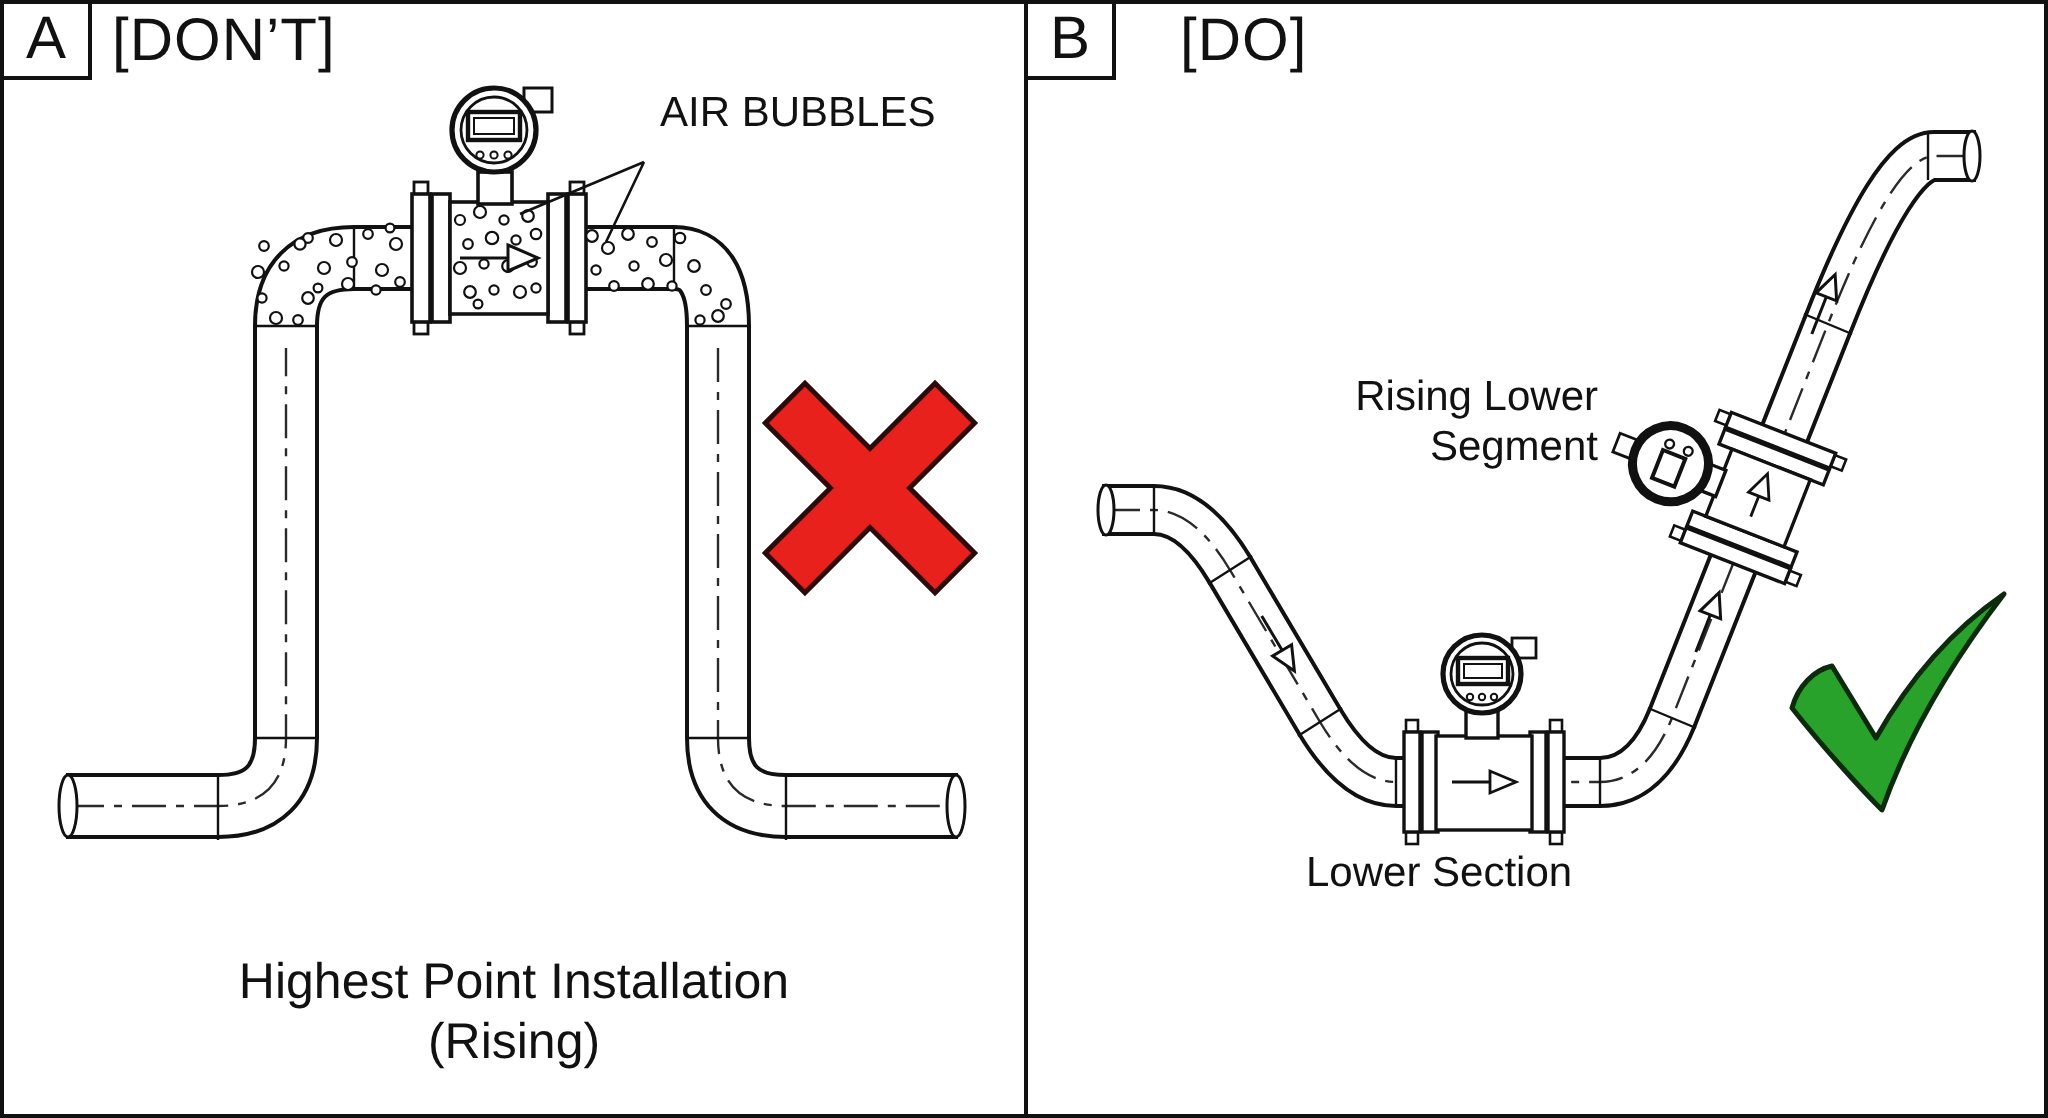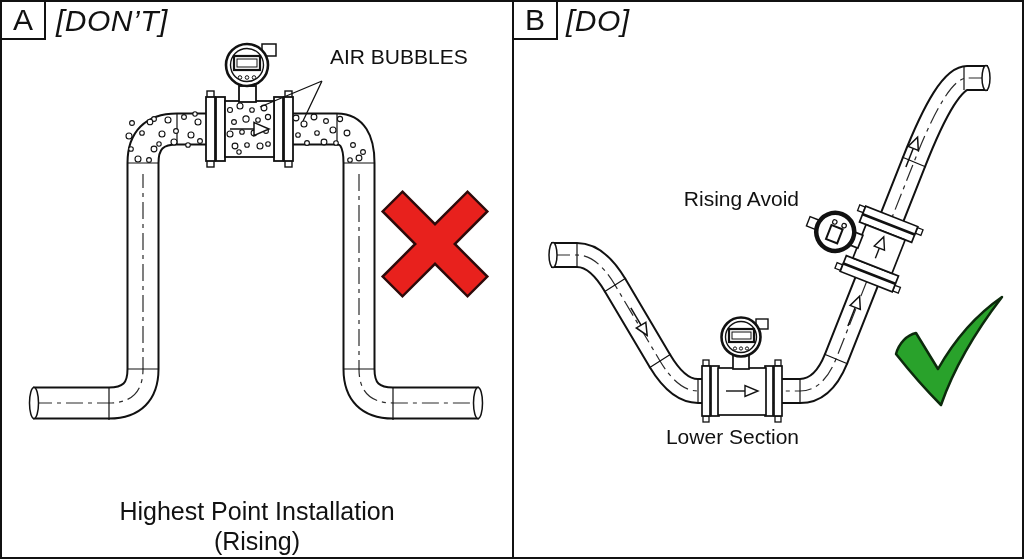--- a/index.html
+++ b/index.html
@@ -8,21 +8,21 @@
     border:2px solid #111;background:#fff;overflow:hidden;
     font-family:"Liberation Sans",sans-serif;color:#111;
   }
   .figure svg{position:absolute;left:0;top:0;}
   .tag-box{
     position:absolute;top:0;width:42px;height:36px;background:#fff;
     border-right:2px solid #111;border-bottom:2px solid #111;
     display:flex;align-items:center;justify-content:center;
     font-size:30px;z-index:3;
   }
-  .mode{position:absolute;top:2px;font-size:30px;z-index:3;letter-spacing:.5px;font-style:italic;}
+  .mode{position:absolute;top:2px;font-size:30px;z-index:3;letter-spacing:.5px;}
   .caption{position:absolute;top:474px;width:508px;text-align:center;
     font-size:25px;line-height:30px;z-index:3;}
   .note{position:absolute;font-size:21px;line-height:25px;z-index:3;}
   .divider{position:absolute;left:510px;top:0;width:2px;height:559px;background:#111;z-index:2;}
 
   
   .pipeA-out{fill:none;stroke:#111;stroke-width:33;}
   .pipeA-in {fill:none;stroke:#fff;stroke-width:29;}
   .pipeB-out{fill:none;stroke:#111;stroke-width:26;}
   .pipeB-in {fill:none;stroke:#fff;stroke-width:22;}
@@ -203,33 +203,34 @@
   </svg>
 
   <div class="tag-box" style="left:0;">
     <span>A</span>
   </div>
   <div class="mode" style="left:54px;">[DON’T]</div>
 
   <div class="tag-box" style="left:512px;">
     <span>B</span>
   </div>
-  <div class="mode" style="left:564px;">[DO]</div>
+  <div class="mode" style="left:588px;">[DO]</div>
 
   <div class="note" style="left:328px;top:42px;text-align:center;">
     <div>AIR BUBBLES</div>
   </div>
 
   <div class="note" style="left:640px;top:184px;width:157px;text-align:right;">
-    <div>Rising Avoid</div>
-  </div>
-
-  <div class="note" style="left:629px;top:422px;width:168px;text-align:right;">Lower Section</div>
-
-  <div class="caption" style="left:1px;margin-top:20px;">
+    <div>Rising Lower</div>
+    <div>Segment</div>
+  </div>
+
+  <div class="note" style="left:651px;top:422px;width:168px;text-align:left;">Lower Section</div>
+
+  <div class="caption" style="left:1px;">
     <div>Highest Point Installation</div>
     <div>(Rising)</div>
   </div>
   <div class="caption" style="left:514px;">
   </div>
 
   <div class="divider"></div>
 </div>
 
 </body></html>

